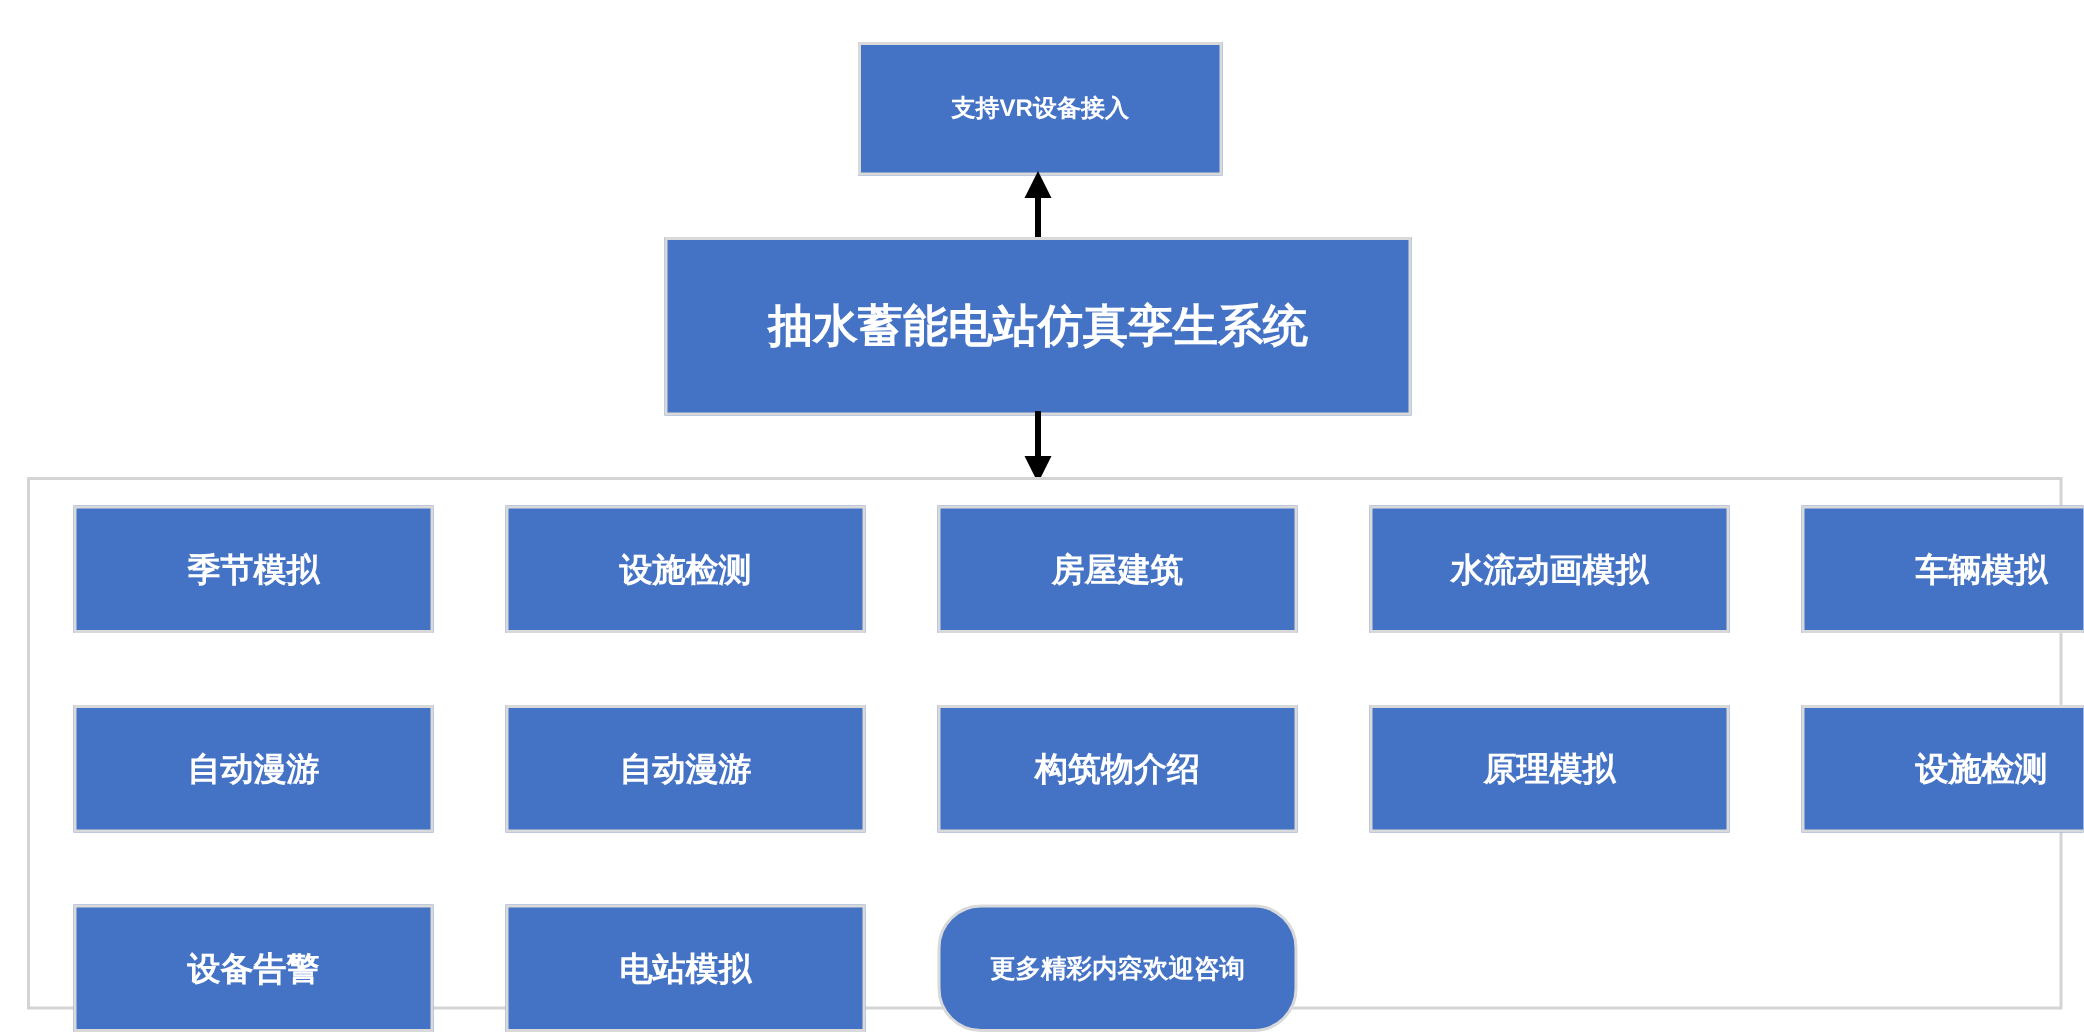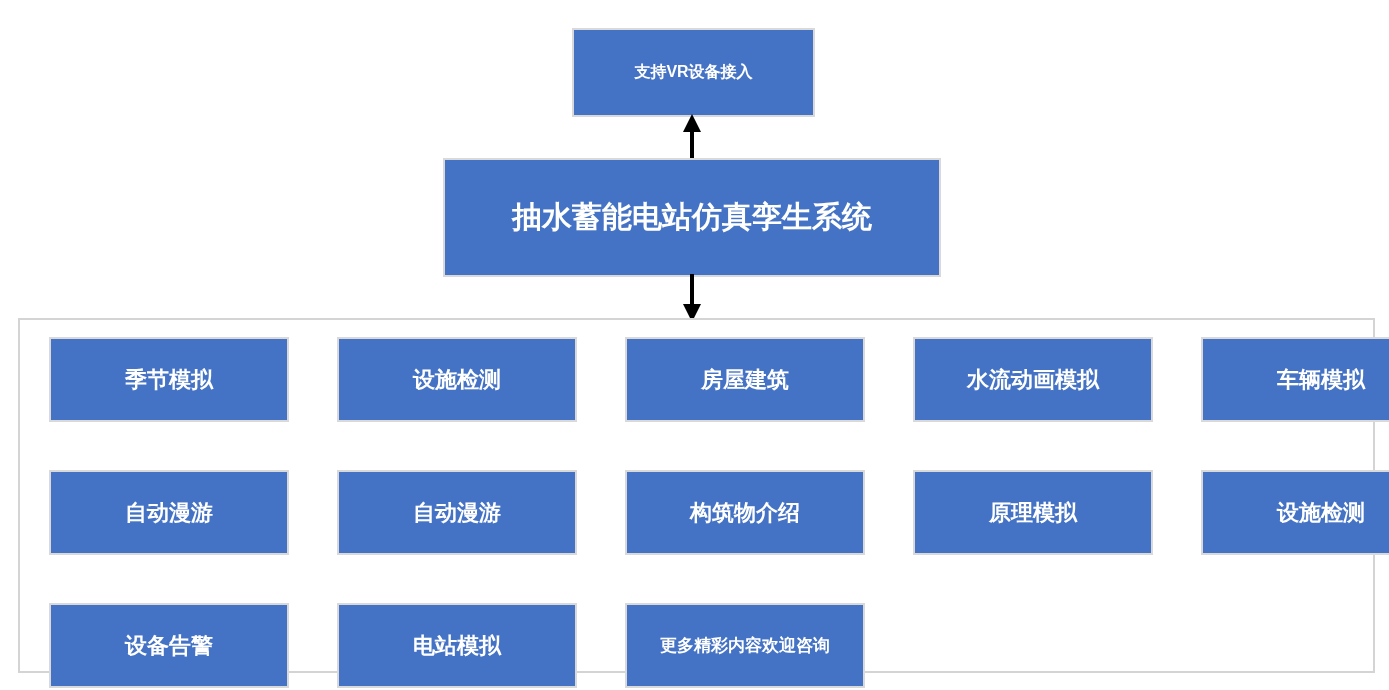--- a/index.html
+++ b/index.html
@@ -69,21 +69,21 @@
     background: var(--box-fill);
     border: 2px solid var(--box-border);
     color: var(--text);
     display: flex;
     align-items: center;
     justify-content: center;
     font-weight: bold;
     font-size: 22px;
     text-align: center;
   }
-  .module.small { font-size: 17px; }
+  .module.small { font-size: 17px; border-radius: 29px; }
 </style>
 </head>
 <body>
 
 <div class="canvas">
 
   <div class="blue-box vr-box">
     <span>支持VR设备接入</span>
   </div>
 

